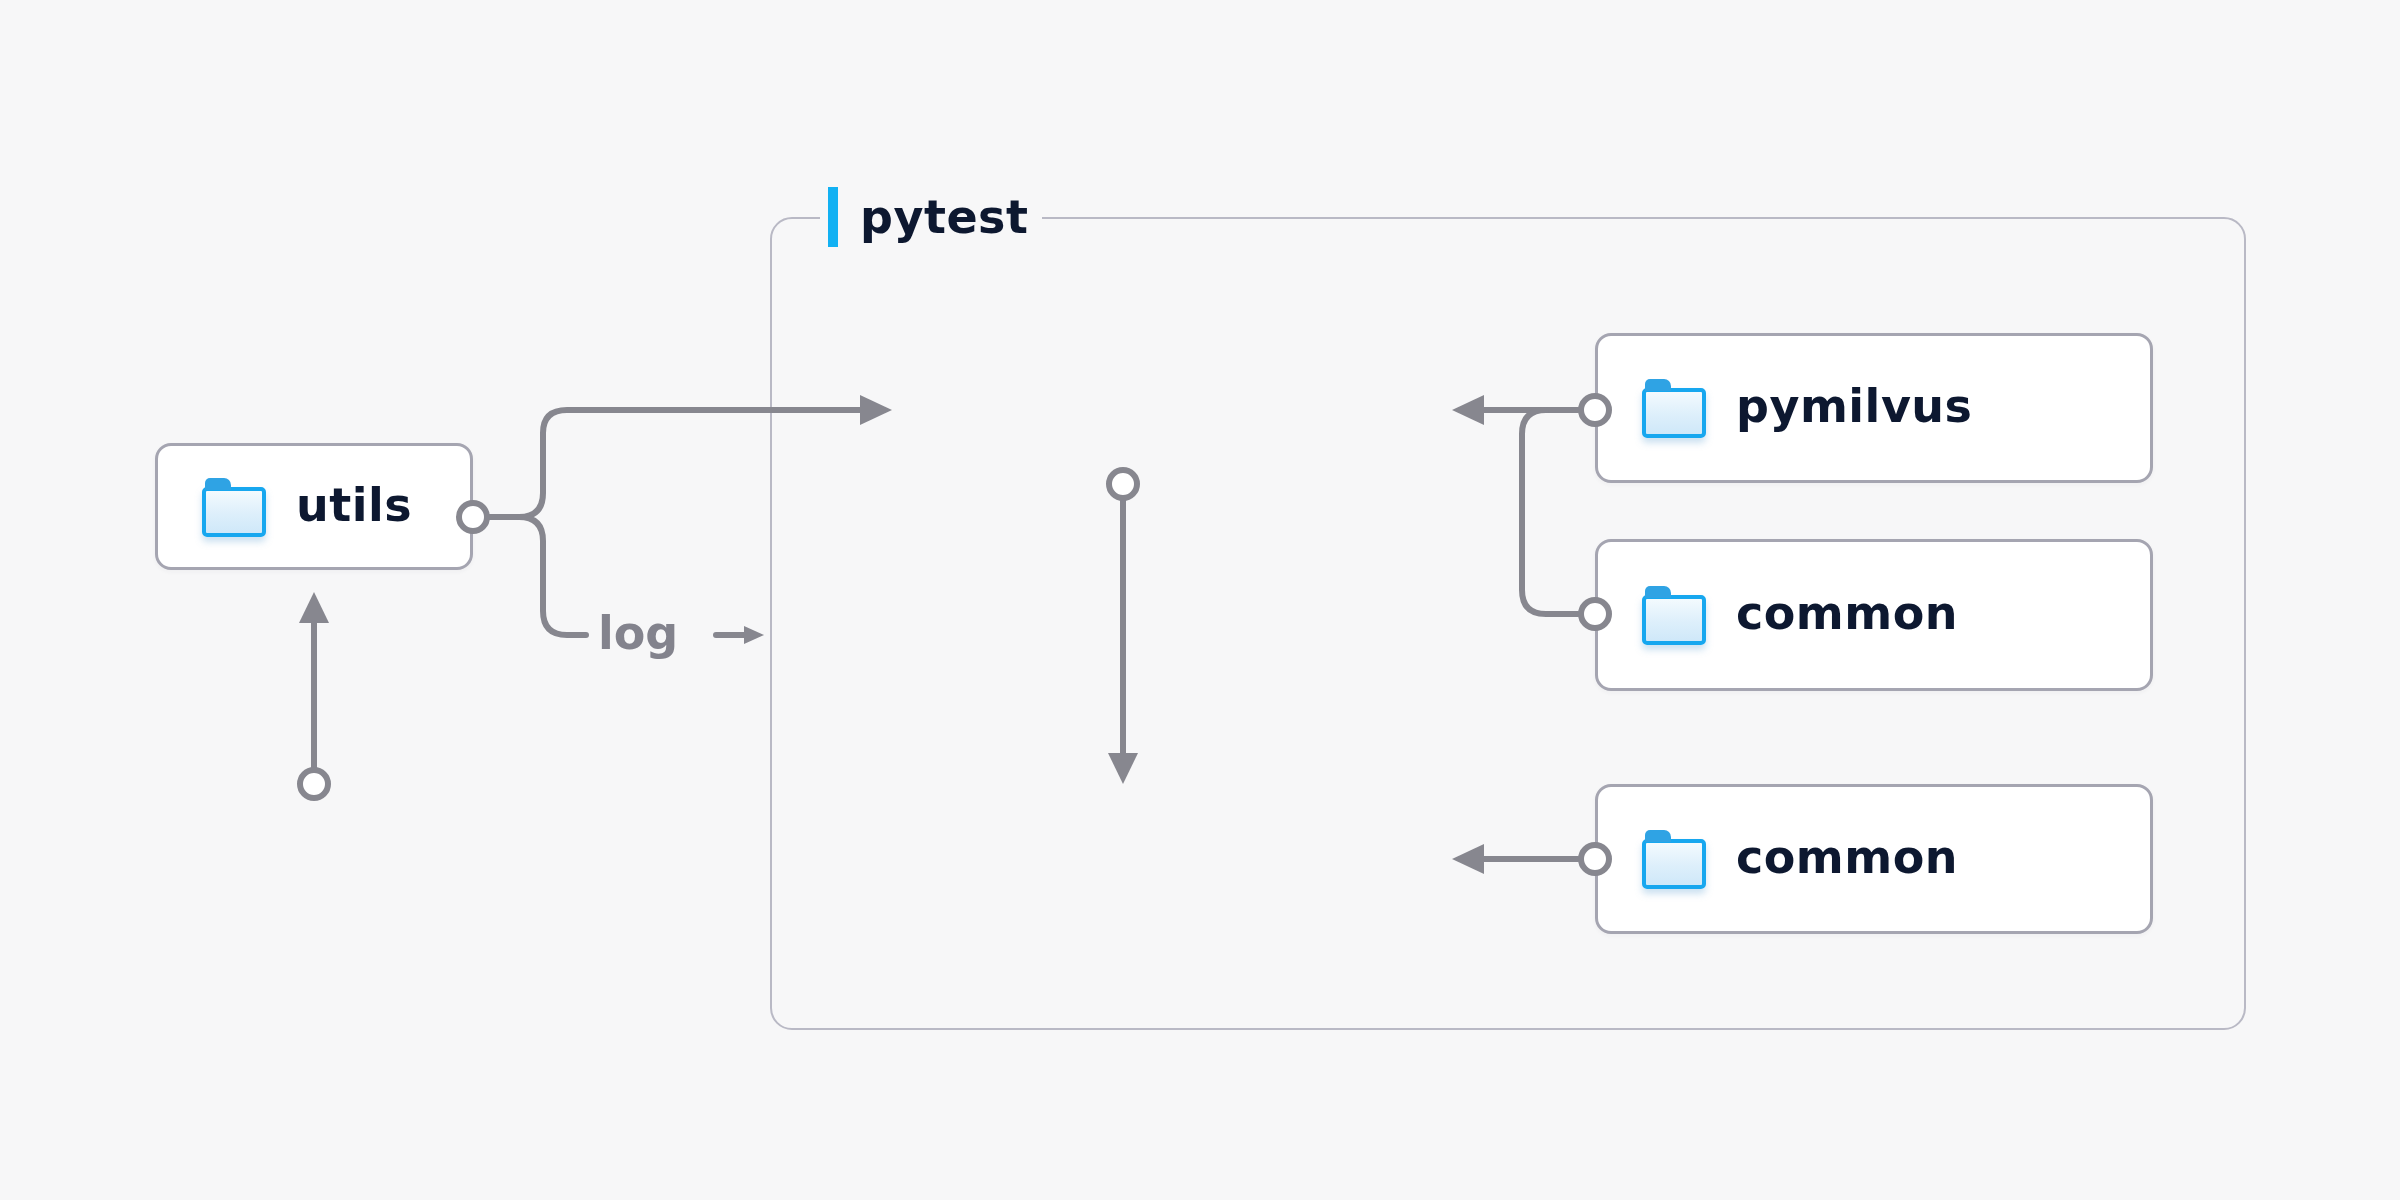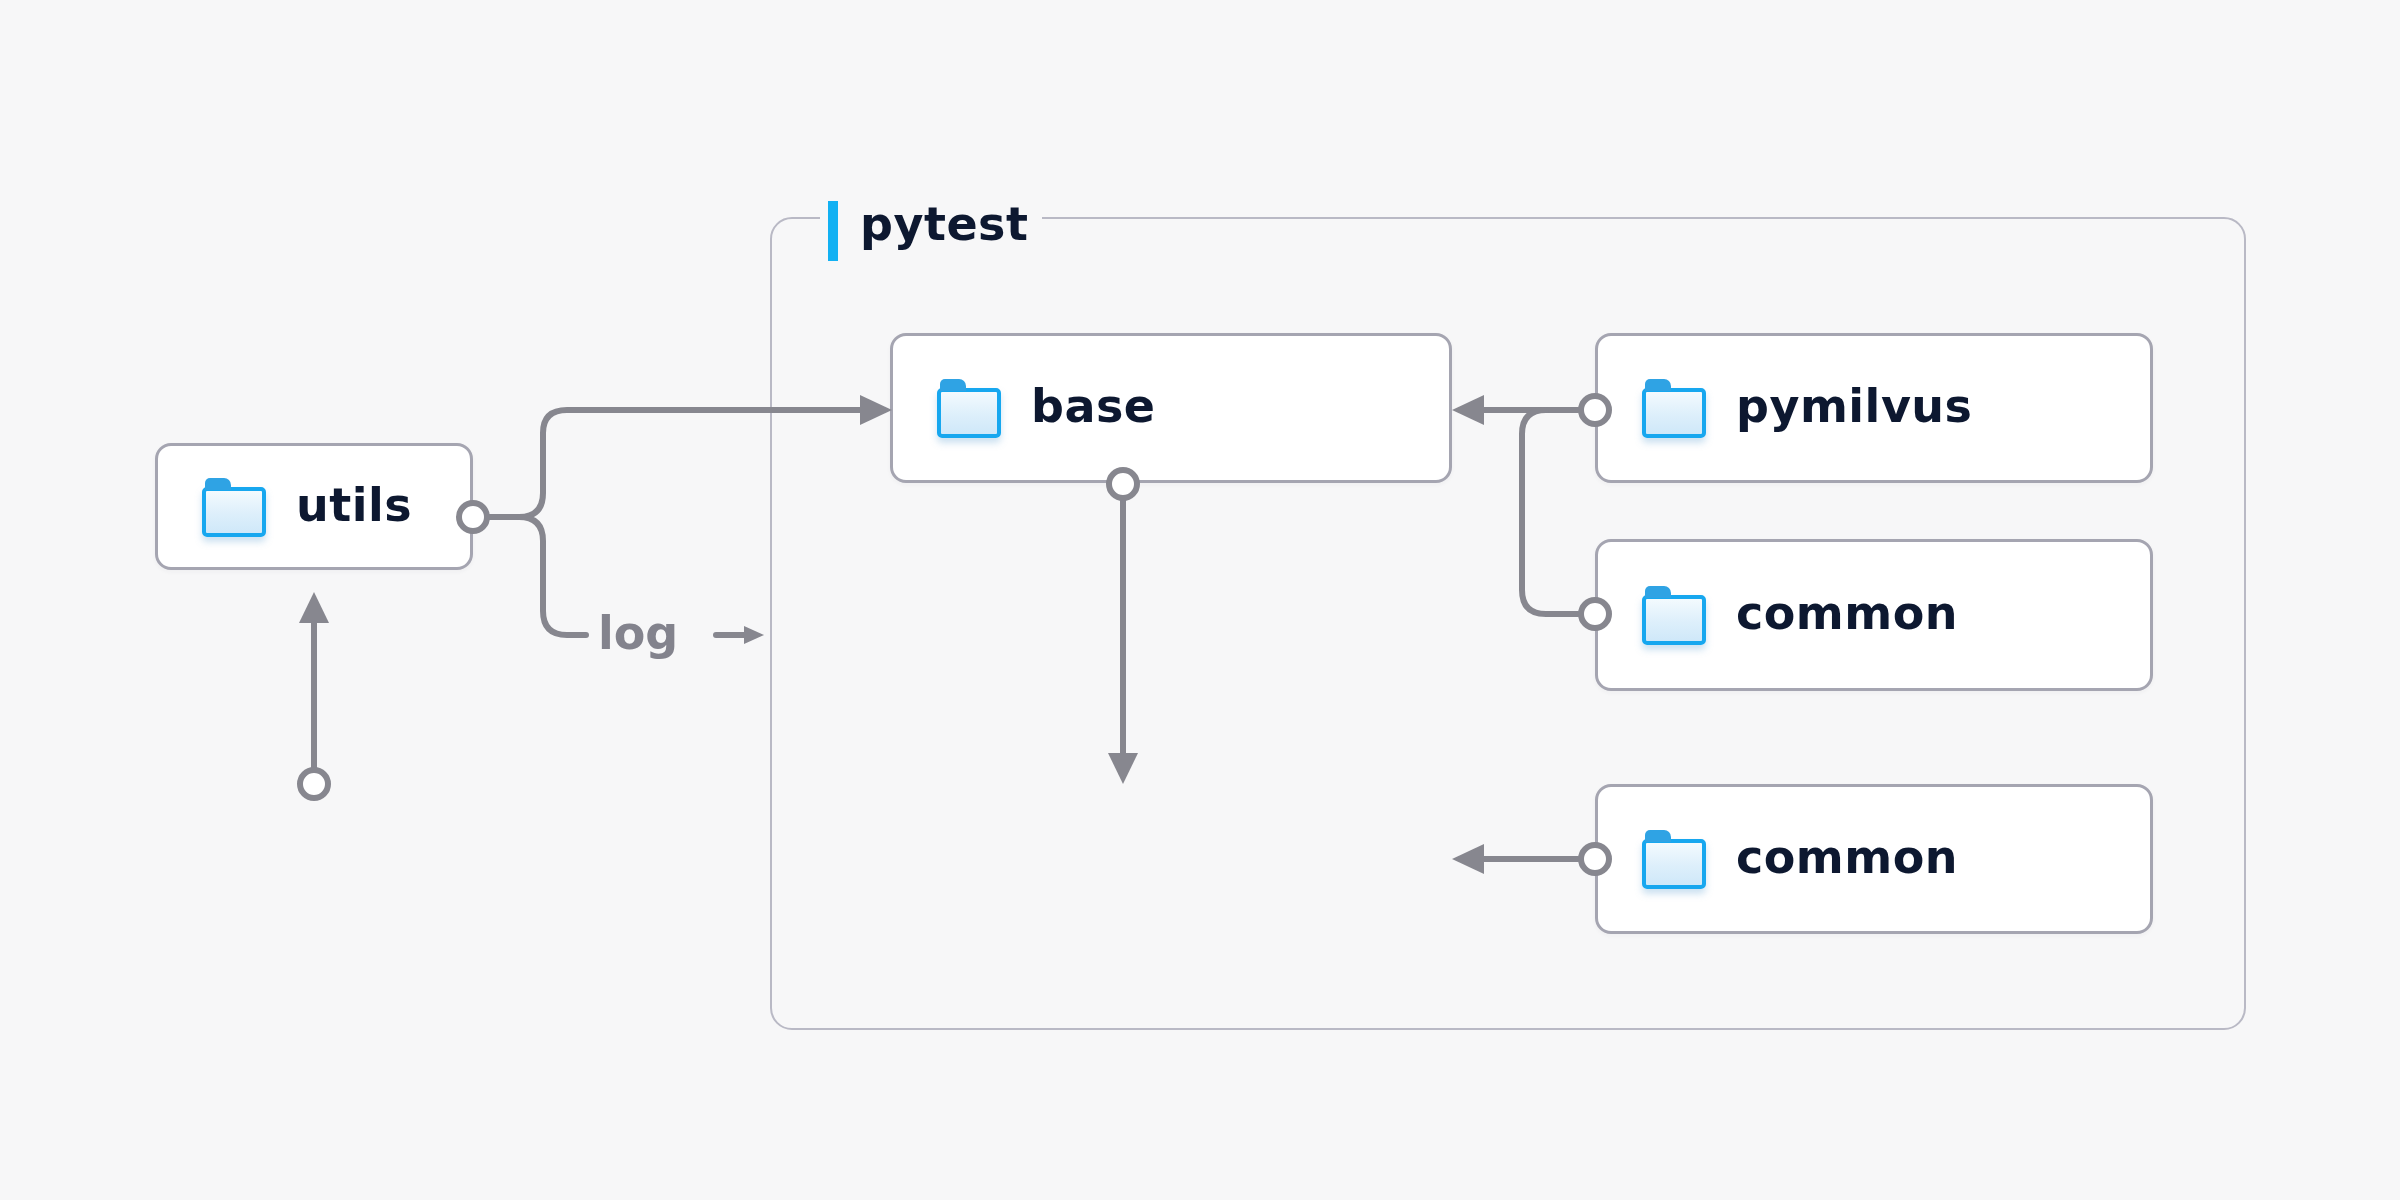--- a/index.html
+++ b/index.html
@@ -20,25 +20,24 @@
     left:770px;top:217px;
     width:1476px;height:813px;
     border:2.5px solid #b9b9c5;
     border-radius:22px;
     background:transparent;
     box-sizing:border-box;
   }
   .group-label{
     position:absolute;
     left:48px;top:-34px;
-    display:flex;align-items:flex-start;
+    display:flex;align-items:center;
     background:#f7f7f8;
     padding:0 14px 0 8px;
     height:64px;
-    margin-top:16px;
   }
   .accent-bar{
     display:inline-block;
     width:10px;height:60px;
     background:#12b1f3;
     margin-right:22px;
   }
   .group-label-text{
     font-size:46px;
     font-weight:600;
@@ -123,24 +122,20 @@
       <span class="group-label-text">pytest</span>
     </div>
   </div>
 
   <div class="card node-utils">
     <span class="folder"></span>
     <span class="label">utils</span>
   </div>
 
 
-  <div class="card node-base">
-    <span class="folder"></span>
-    <span class="label">base</span>
-  </div>
 
   <div class="card node-pymilvus">
     <span class="folder"></span>
     <span class="label">pymilvus</span>
   </div>
 
   <div class="card node-check">
     <span class="folder"></span>
     <span class="label">common</span>
   </div>

